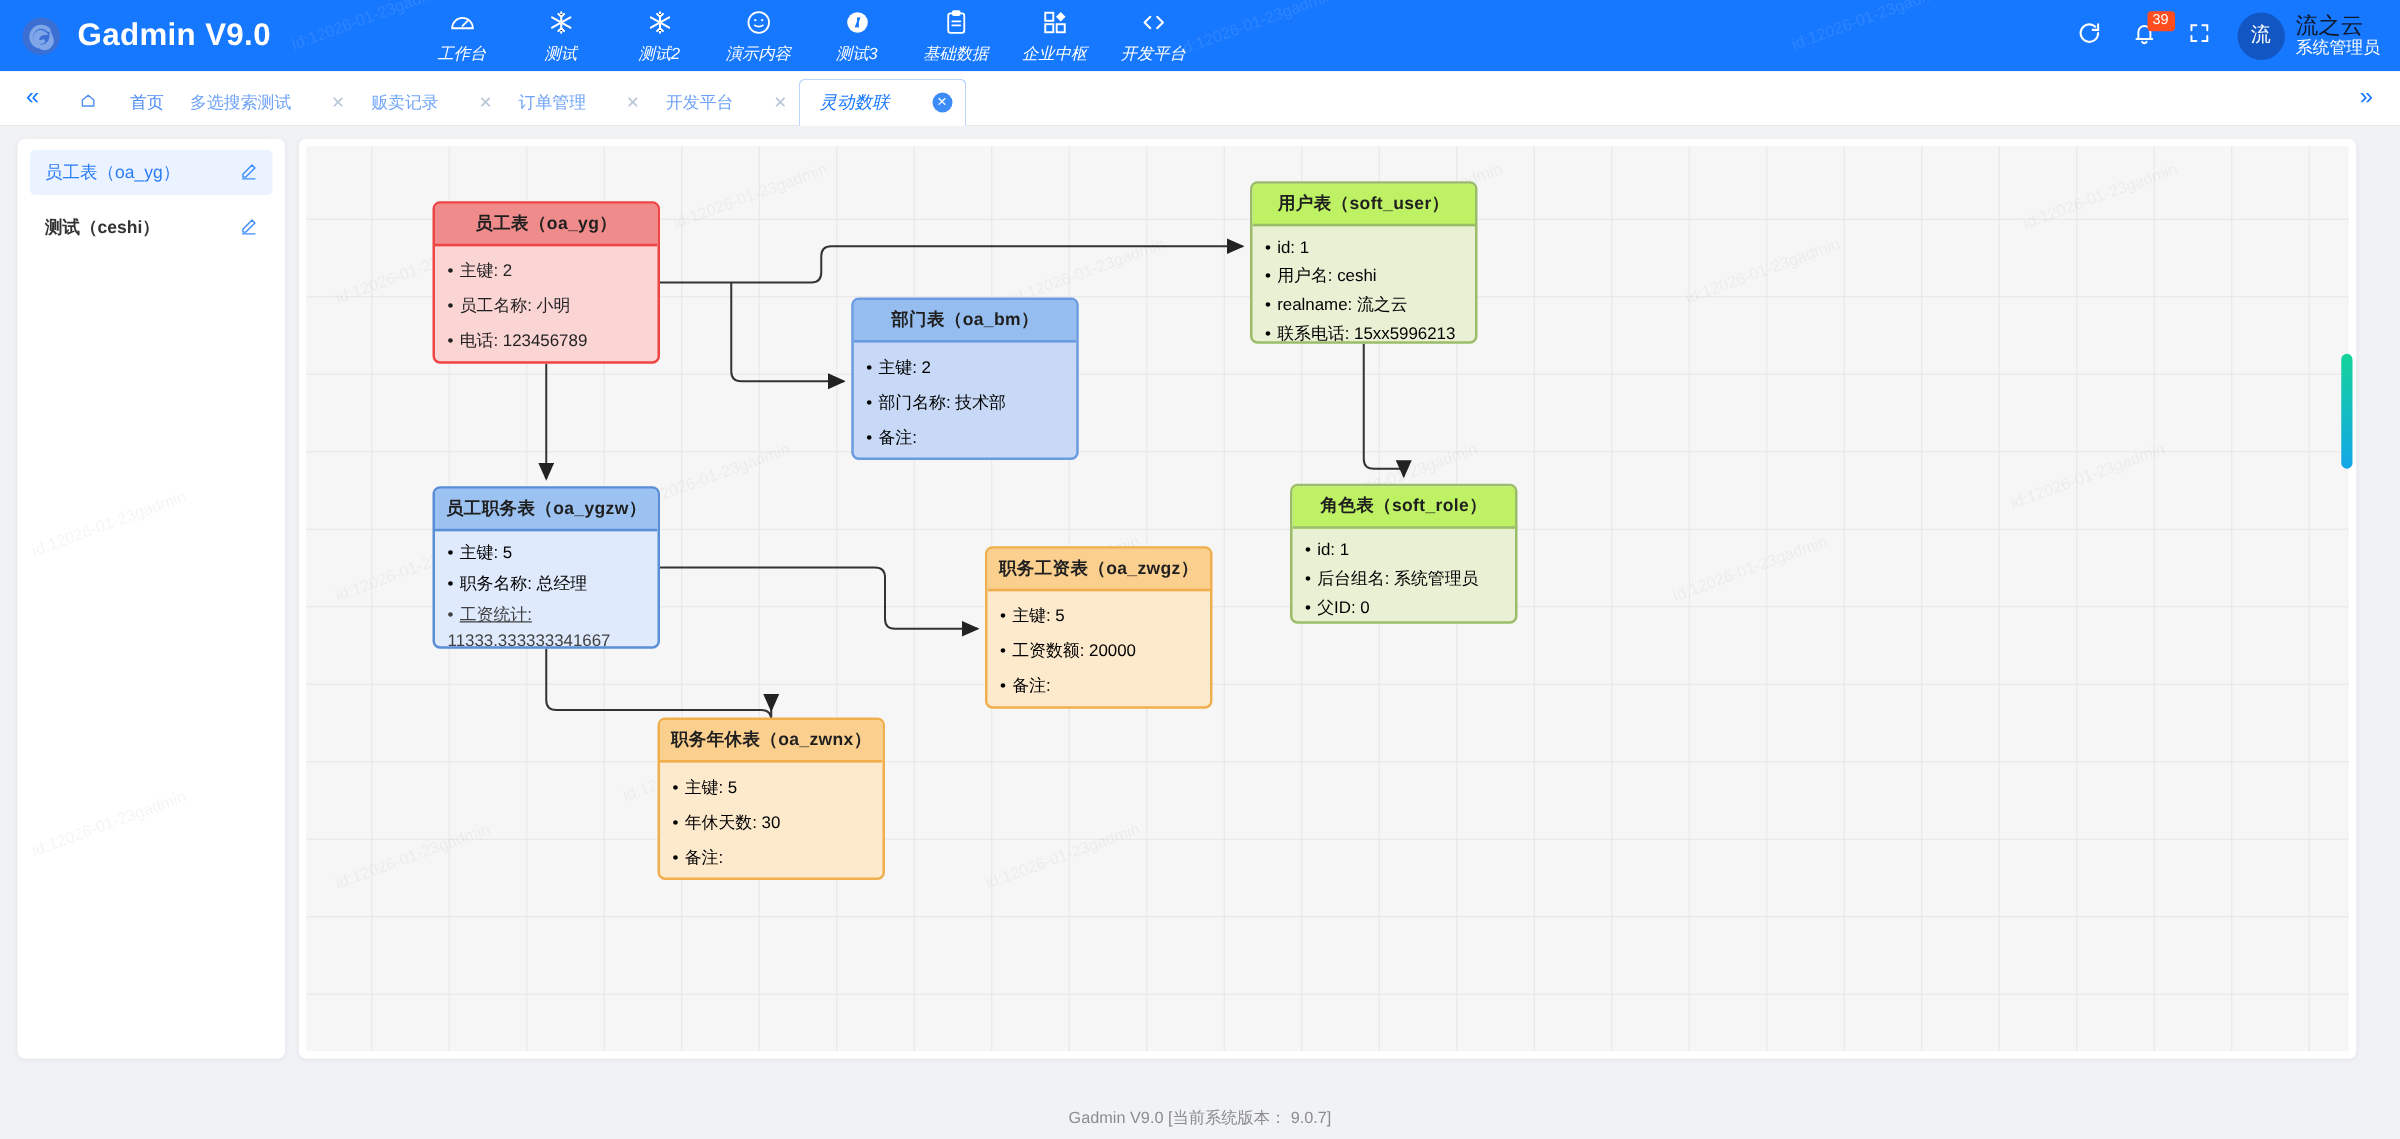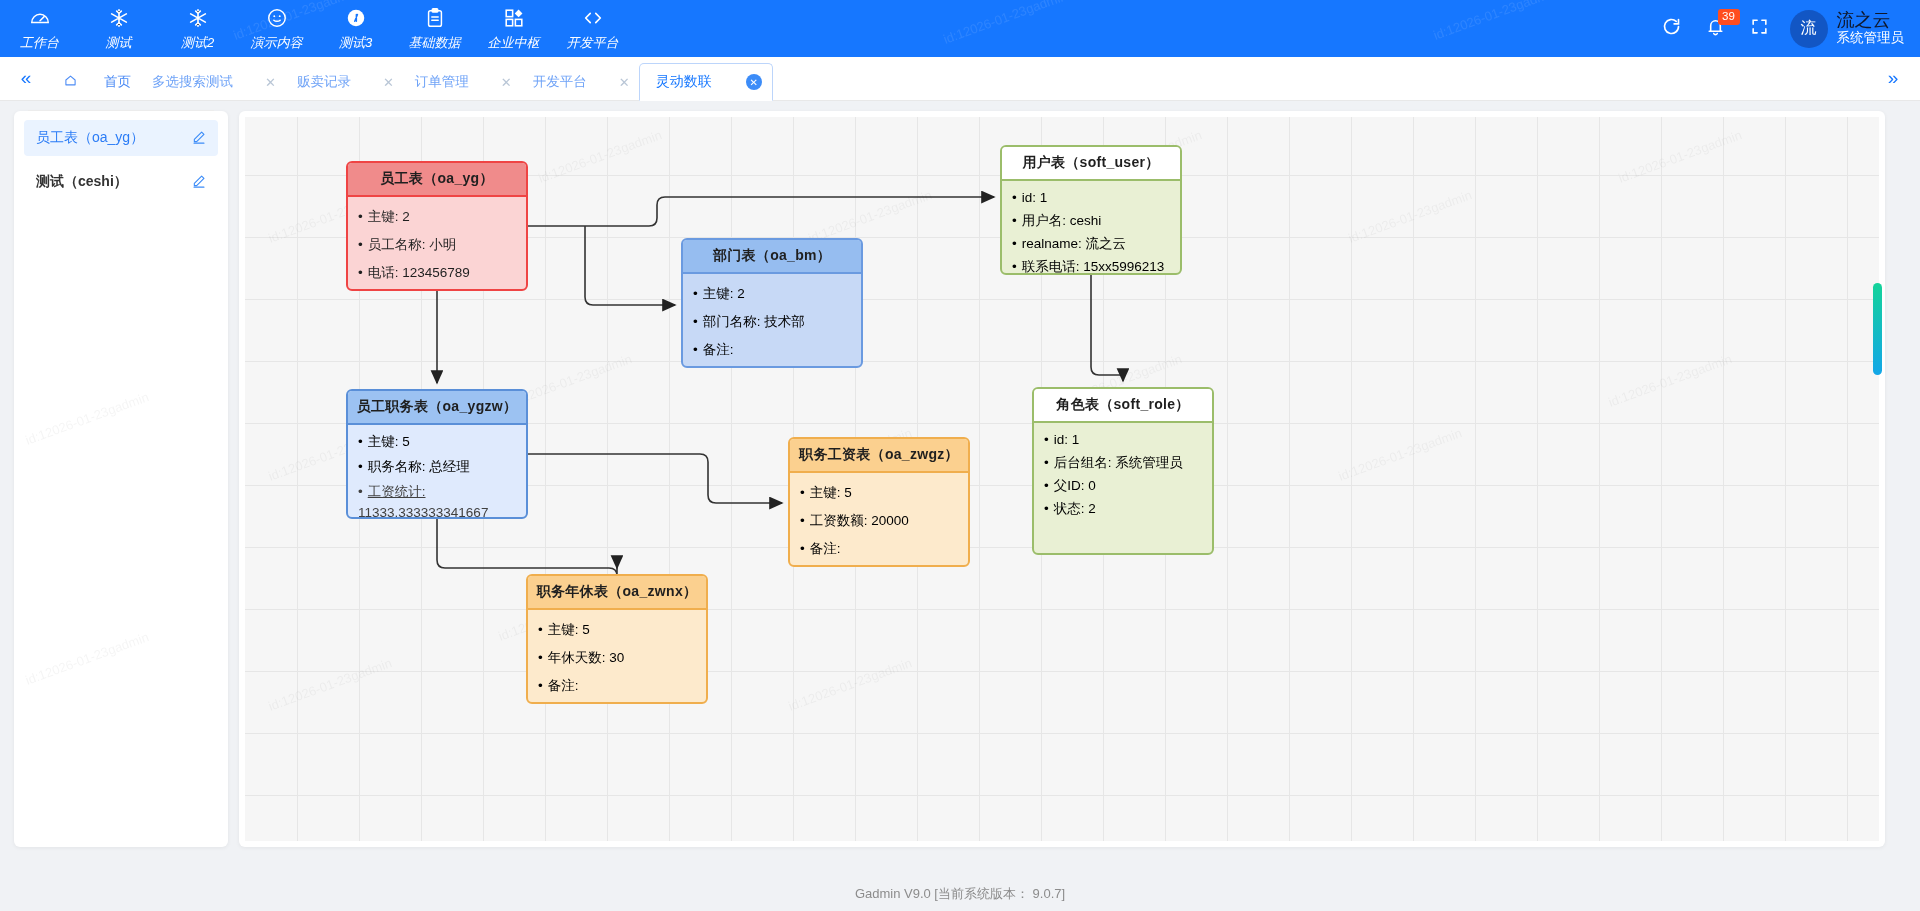--- a/index.html
+++ b/index.html
@@ -83,20 +83,21 @@
   .tab .tclose { margin-left: 8px; color: #b9c6d6; font-size: 13px; }
   .tab.home { color: #4d8cf5; }
   .tab.home .homeicon { margin-right: 3px; }
   .tab.active {
     background: #fff; color: #1677ff;
     border: 1px solid #bcd5fb; border-bottom: 1px solid #fff;
     border-radius: 5px 5px 0 0;
     height: 38px; margin-bottom: -1px;
     padding: 0 10px 0 16px;
     font-size: 14px;
+    font-style: italic;
   }
   .tab.active .tclose {
     width: 16px; height: 16px; border-radius: 50%;
     background: #3c8cf8; color: #fff; font-size: 10px;
     display: flex; align-items: center; justify-content: center;
     margin-left: 10px;
   }
   .tab-expand {
     margin-left: auto; width: 54px; height: 44px;
     display: flex; align-items: center; justify-content: center;
@@ -177,21 +178,21 @@
   .n-red .nhead { background: #f08b8b; color: #1f1f1f; border-bottom: 2px solid #ef4444; }
   .n-red .nbody { color: #1f1f1f; }
 
   .n-blue  { border: 2px solid #6a9ae0; background: #c7d9f6; }
   .n-blue .nhead { background: #96bdf0; color: #1f1f1f; border-bottom: 2px solid #6a9ae0; }
 
   .n-blue2 { border: 2px solid #5a8fd8; background: #dfeafd; }
   .n-blue2 .nhead { background: #9cc2f2; color: #1f1f1f; border-bottom: 2px solid #5a8fd8; }
 
   .n-green { border: 2px solid #9bbd6a; background: #e9f0d4; }
-  .n-green .nhead { background: #ffffff; color: #1f1f1f; border-bottom: 2px solid #9bbd6a; }
+  .n-green .nhead { background: #bef264; color: #1f1f1f; border-bottom: 2px solid #9bbd6a; }
 
   .n-orange{ border: 2px solid #f0ae4d; background: #fdeacc; }
   .n-orange .nhead { background: #fbd08f; color: #1f1f1f; border-bottom: 2px solid #f0ae4d; }
 
   .hl { color: #404040; }
   .ul { text-decoration: underline; }
 
   .scrollbar-track {
     position: absolute; right: 2px; top: 160px;
     width: 10px; height: 320px;
@@ -214,20 +215,28 @@
     position: absolute; color: rgba(0,0,0,.045); font-size: 13px;
     transform: rotate(-20deg); pointer-events: none; user-select: none;
     white-space: nowrap;
   }
   .wm.light { color: rgba(255,255,255,.10); }
 </style>
 </head>
 <body>
 
 <div class="header">
+  <div class="brand">
+    <div class="brand-logo">
+      <svg width="26" height="26" viewBox="0 0 26 26">
+        <path d="M19 8 A8 8 0 1 0 21 14 A6 6 0 1 1 15 10.5 A4 4 0 1 0 14.5 17" fill="none" stroke="#7fa6e8" stroke-width="3.2" stroke-linecap="round"></path>
+      </svg>
+    </div>
+    <div class="brand-title">Gadmin V9.0</div>
+  </div>
 
   <div class="navset">
     <div class="navitem">
       <span class="nico">
         <svg width="22" height="22" viewBox="0 0 24 24" fill="none" stroke="#fff" stroke-width="1.6">
           <path d="M3 17 A9 9 0 0 1 21 17 Z" fill="none"></path>
             <path d="M12 15 L16.5 10.5" stroke-linecap="round"></path>
         </svg>
       </span>
       <span class="nlabel">工作台</span>
@@ -540,21 +549,21 @@
               <span class="dot">•</span>
               <span>工资数额: 20000</span>
             </div>
           <div class="nrow">
               <span class="dot">•</span>
               <span>备注:</span>
             </div>
         </div>
       </div>
 
-      <div class="node n-green" style="left:787px; top:270px; width:182px; height:168px;">
+      <div class="node n-green" style="left:787px; top:270px; width:182px; height:112px;">
         <div class="nhead">角色表（soft_role）</div>
         <div class="nbody" style="padding-top:7px">
           <div class="nrow" style="margin-bottom:3px">
               <span class="dot">•</span>
               <span>id: 1</span>
             </div>
           <div class="nrow" style="margin-bottom:3px">
               <span class="dot">•</span>
               <span>后台组名: 系统管理员</span>
             </div>

